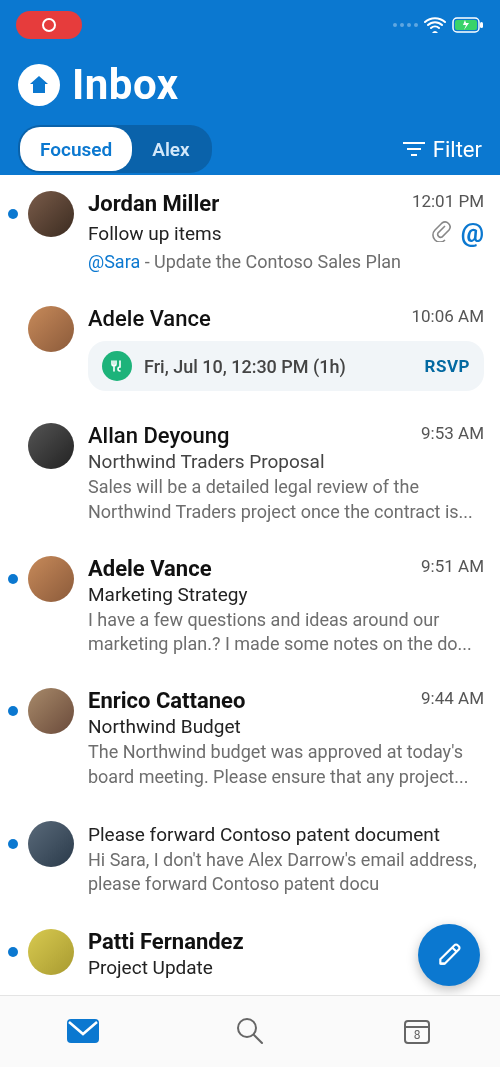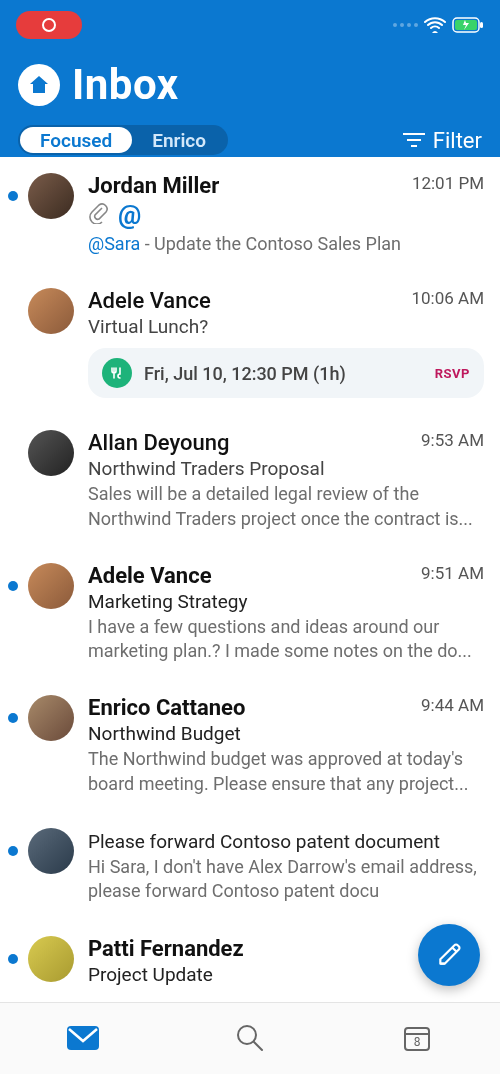--- a/index.html
+++ b/index.html
@@ -14,21 +14,21 @@
     .dots span { width: 4px; height: 4px; border-radius: 50%; background: rgba(255,255,255,0.35); }
     .wifi svg, .battery svg { display: block; }
 
     
     .header { background: #0b78d0; padding: 10px 18px 2px; }
     .title-row { display: flex; align-items: center; gap: 12px; }
     .home-pill { width: 42px; height: 42px; border-radius: 50%; background: #fff; display: flex; align-items: center; justify-content: center; }
     .home-pill svg { display: block; }
     .title { color: #fff; font-size: 42px; font-weight: 700; letter-spacing: 0.5px; }
     .filter-row { margin-top: 16px; display: flex; align-items: center; justify-content: space-between; }
-    .pill-switch { display: flex; background: #0a62aa; border-radius: 22px; height: 30px; padding: 2px; }
+    .pill-switch { display: flex; background: #0a62aa; border-radius: 22px; height: 48px; padding: 2px; }
     .pill { padding: 0 20px; display: flex; align-items: center; border-radius: 20px; font-size: 19px; font-weight: 600; }
     .pill.active { background: #fff; color: #0b78d0; }
     .pill.inactive { color: #d3e8fa; }
     .filter-btn { display: flex; align-items: center; gap: 8px; color: #fff; font-size: 22px; }
     .filter-btn svg { display: block; }
 
     
     .list { flex: 1; overflow: hidden; background: #fff; }
     .email { display: flex; padding: 16px 16px 16px 8px; }
     .unread-dot-col { width: 20px; display: flex; align-items: flex-start; padding-top: 18px; }
@@ -48,21 +48,21 @@
     .time { font-size: 17px; color: #555; }
     .row2 { display: flex; justify-content: space-between; align-items: center; margin-top: 2px; }
     .subject { font-size: 19px; color: #222; }
     .subject.read { color: #444; }
     .icons-right { display: flex; gap: 10px; align-items: center; }
     .preview { font-size: 18px; color: #6e6e6e; margin-top: 2px; line-height: 1.35; }
     .preview .mention { color: #0b78d0; }
     .rsvp-card { margin-top: 10px; background: #f1f5f8; border-radius: 18px; padding: 10px 14px; display: flex; align-items: center; gap: 12px; }
     .rsvp-icon { width: 30px; height: 30px; border-radius: 50%; background: #1db37a; display: flex; align-items: center; justify-content: center; }
     .rsvp-text { flex: 1; font-size: 18px; color: #444; font-weight: 500; }
-    .rsvp-link { color: #be185d; font-weight: 700; font-size: 13px; letter-spacing: 0.5px; }
+    .rsvp-link { color: #0369a1; font-weight: 700; font-size: 17px; letter-spacing: 0.5px; }
 
     
     .fab { position: absolute; right: 20px; bottom: 94px; width: 62px; height: 62px; border-radius: 50%; background: #0b78d0; display: flex; align-items: center; justify-content: center; box-shadow: 0 4px 12px rgba(0,0,0,0.25); }
 
     
     .bottom-bar { height: 72px; border-top: 1px solid #e4e4e4; background: #fafafa; display: flex; align-items: center; justify-content: space-around; position: relative; }
     .bottom-item { display: flex; align-items: center; justify-content: center; flex: 1; }
 
     .frame { position: relative; width: 500px; height: 1080px; }
   </style>
@@ -102,21 +102,21 @@
       <div class="home-pill">
         <svg width="24" height="24" viewBox="0 0 24 24">
             <path d="M12 3 L3 11 L6 11 L6 20 L18 20 L18 11 L21 11 Z" fill="#0b78d0"></path>
           </svg>
       </div>
       <div class="title">Inbox</div>
     </div>
     <div class="filter-row">
       <div class="pill-switch">
         <div class="pill active">Focused</div>
-        <div class="pill inactive">Enrico</div>
+        <div class="pill inactive">Alex</div>
       </div>
       <div class="filter-btn">
         <svg width="22" height="16" viewBox="0 0 22 16">
             <line x1="0" y1="2" x2="22" y2="2" stroke="#fff" stroke-width="2"></line>
             <line x1="4" y1="8" x2="18" y2="8" stroke="#fff" stroke-width="2"></line>
             <line x1="8" y1="14" x2="14" y2="14" stroke="#fff" stroke-width="2"></line>
           </svg>
         <span>Filter</span>
       </div>
     </div>
@@ -129,42 +129,40 @@
         </div>
         <div class="avatar-col">
           <div class="avatar av-a"></div>
         </div>
         <div class="body-col">
           <div class="row1">
             <div class="sender">Jordan Miller</div>
             <div class="time">12:01 PM</div>
           </div>
           <div class="row2">
+            <div class="subject">Follow up items</div>
             <div class="icons-right">
               <span><svg width="20" height="22" viewBox="0 0 20 22">
                   <path d="M14 6 L7 13 a3 3 0 0 0 4 4 L18 10 a5 5 0 0 0 -7 -7 L4 10 a7 7 0 0 0 10 10" fill="none" stroke="#888" stroke-width="1.6"></path>
                 </svg></span>
               <span><span style="color:#0b78d0;font-size:26px;font-weight:700;">@</span></span>
             </div>
           </div>
           <div class="preview"><span class="mention">@Sara</span><span> - Update the Contoso Sales Plan</span></div>
         </div>
       </div>
       <div class="email">
         <div class="unread-dot-col"></div>
         <div class="avatar-col">
           <div class="avatar av-b"></div>
         </div>
         <div class="body-col">
           <div class="row1">
             <div class="sender read">Adele Vance</div>
             <div class="time">10:06 AM</div>
-          </div>
-          <div class="row2">
-            <div class="subject read">Virtual Lunch?</div>
           </div>
           <div class="rsvp-card">
             <div class="rsvp-icon">
               <svg width="14" height="14" viewBox="0 0 14 14">
                 <path d="M4 2 L4 12 M10 2 L10 8 a2 2 0 0 0 0 4 L10 12 M2 2 L2 5 a2 2 0 0 0 4 0 L6 2" stroke="#fff" stroke-width="1.6" fill="none" stroke-linecap="round"></path>
               </svg>
             </div>
             <div class="rsvp-text">Fri, Jul 10, 12:30 PM (1h)</div>
             <div class="rsvp-link">RSVP</div>
           </div>

